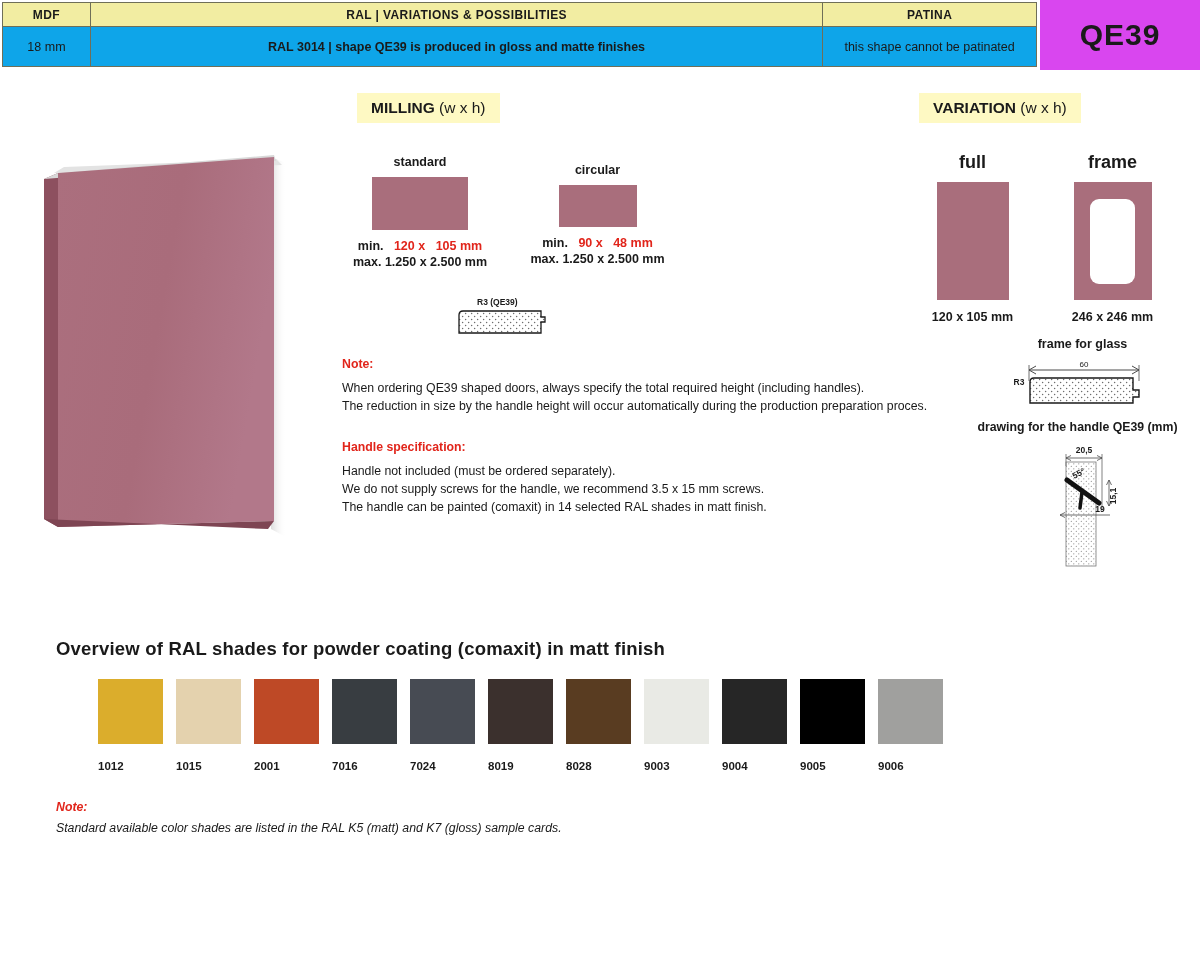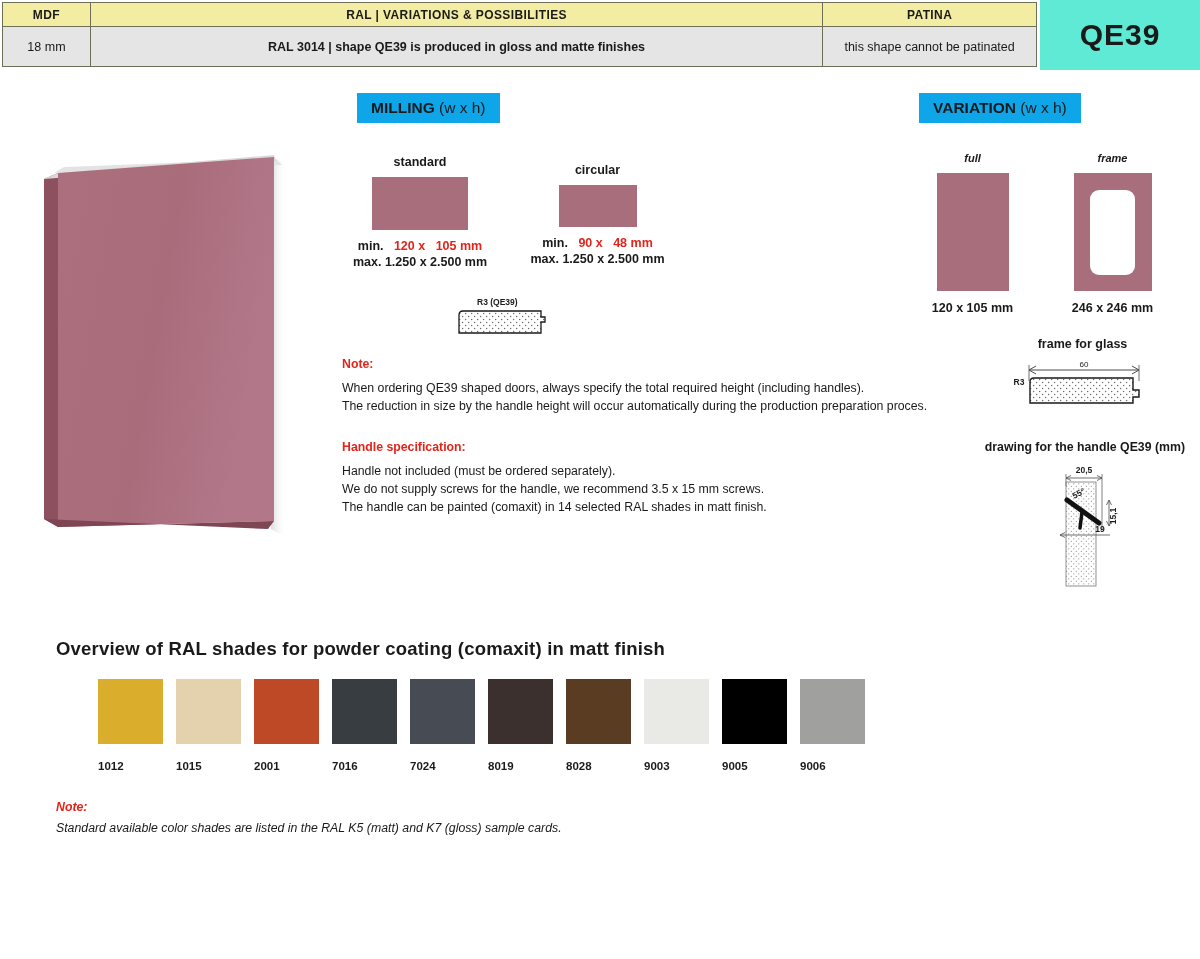--- a/index.html
+++ b/index.html
@@ -25,42 +25,42 @@
   }
   .spec-table th {
     background: #f2eda2;
     font-size: 12px;
     font-weight: bold;
     letter-spacing: .4px;
     height: 24px;
     color: #1a1a1a;
   }
   .spec-table td {
-    background: #e5e5e5;
+    background: #0ea5e9;
     font-size: 12.5px;
     height: 40px;
   }
   .col-mdf   { width: 88px; }
   .col-ral   { width: 733px; }
   .col-pat   { width: 214px; }
   .cell-bold { font-weight: bold; }
 
   .title-badge {
     position: absolute; top: 0; left: 1040px;
     width: 160px; height: 70px;
-    background: #5eead4;
+    background: #d946ef;
     display: flex; align-items: center; justify-content: center;
     font-size: 30px; font-weight: bold; letter-spacing: 1px;
     color: #1a1a1a;
   }
 
   
   .sec-head {
     position: absolute;
-    background: #0ea5e9;
+    background: #fef9c3;
     padding: 6px 14px;
     font-size: 15.5px;
     font-weight: bold;
     white-space: nowrap;
   }
   .sec-head .light { font-weight: normal; }
   #milling-head   { left: 357px; top: 93px; }
   #variation-head { left: 919px; top: 93px; }
 
   
@@ -89,39 +89,39 @@
   .note-head.tight { margin-top: 22px; }
   .note-line b { font-weight: bold; }
 
   #note-bottom { left: 56px; top: 798px; width: 600px; font-style: italic; font-size: 12.3px; }
   #note-bottom .note-head { font-style: italic; margin-bottom: 3px; }
 
   
   .var-group { position: absolute; text-align: center; }
   #var-full  { left: 920px; top: 152px; width: 105px; }
   #var-frame { left: 1055px; top: 152px; width: 115px; }
-  .var-title { font-size: 11px; font-weight: bold; margin-bottom: 9px; font-style: italic; }
+  .var-title { font-size: 18px; font-weight: bold; margin-bottom: 9px; }
   .var-shape { margin: 0 auto; background: #a96e7c; }
   #var-full .var-shape { width: 72px; height: 118px; }
   #var-frame .var-shape {
     width: 78px; height: 118px;
     display: flex; align-items: center; justify-content: center;
   }
   #var-frame .var-hole {
     width: 45px; height: 85px;
     background: #ffffff; border-radius: 9px;
   }
   .var-dim { font-size: 12.5px; font-weight: bold; margin-top: 10px; white-space: nowrap; }
 
   
   #frame-glass { position: absolute; left: 990px; top: 337px; width: 185px; text-align: center; }
   #frame-glass .fg-title { font-size: 12.5px; font-weight: bold; margin-bottom: 6px; }
 
   
-  #handle-drawing { position: absolute; left: 970px; top: 440px; width: 215px; text-align: right; }
+  #handle-drawing { position: absolute; left: 970px; top: 420px; width: 215px; text-align: center; }
   #handle-drawing .hd-title { font-size: 12.3px; font-weight: bold; margin-bottom: 6px; }
 
   
   #ral-title {
     position: absolute; left: 56px; top: 638px;
     font-size: 18.5px; font-weight: bold; letter-spacing: .2px;
   }
   #ral-strip { position: absolute; left: 56px; top: 679px; display: flex; gap: 13px; }
   .ral-item { width: 65px; text-align: center; padding-left: 42px; }
   .ral-chip { width: 65px; height: 65px; }
@@ -325,20 +325,24 @@
     </div>
     <div class="ral-item">
       <div class="ral-chip" style="background: rgb(89, 60, 33);"></div>
       <div class="ral-code">8028</div>
     </div>
     <div class="ral-item">
       <div class="ral-chip" style="background: rgb(233, 234, 229);"></div>
       <div class="ral-code">9003</div>
     </div>
     <div class="ral-item">
+      <div class="ral-chip" style="background: rgb(38, 38, 38);"></div>
+      <div class="ral-code">9004</div>
+    </div>
+    <div class="ral-item">
       <div class="ral-chip" style="background: rgb(0, 0, 0);"></div>
       <div class="ral-code">9005</div>
     </div>
     <div class="ral-item">
       <div class="ral-chip" style="background: rgb(160, 160, 158);"></div>
       <div class="ral-code">9006</div>
     </div>
   </div>
 
 <div class="note-block" id="note-bottom">

